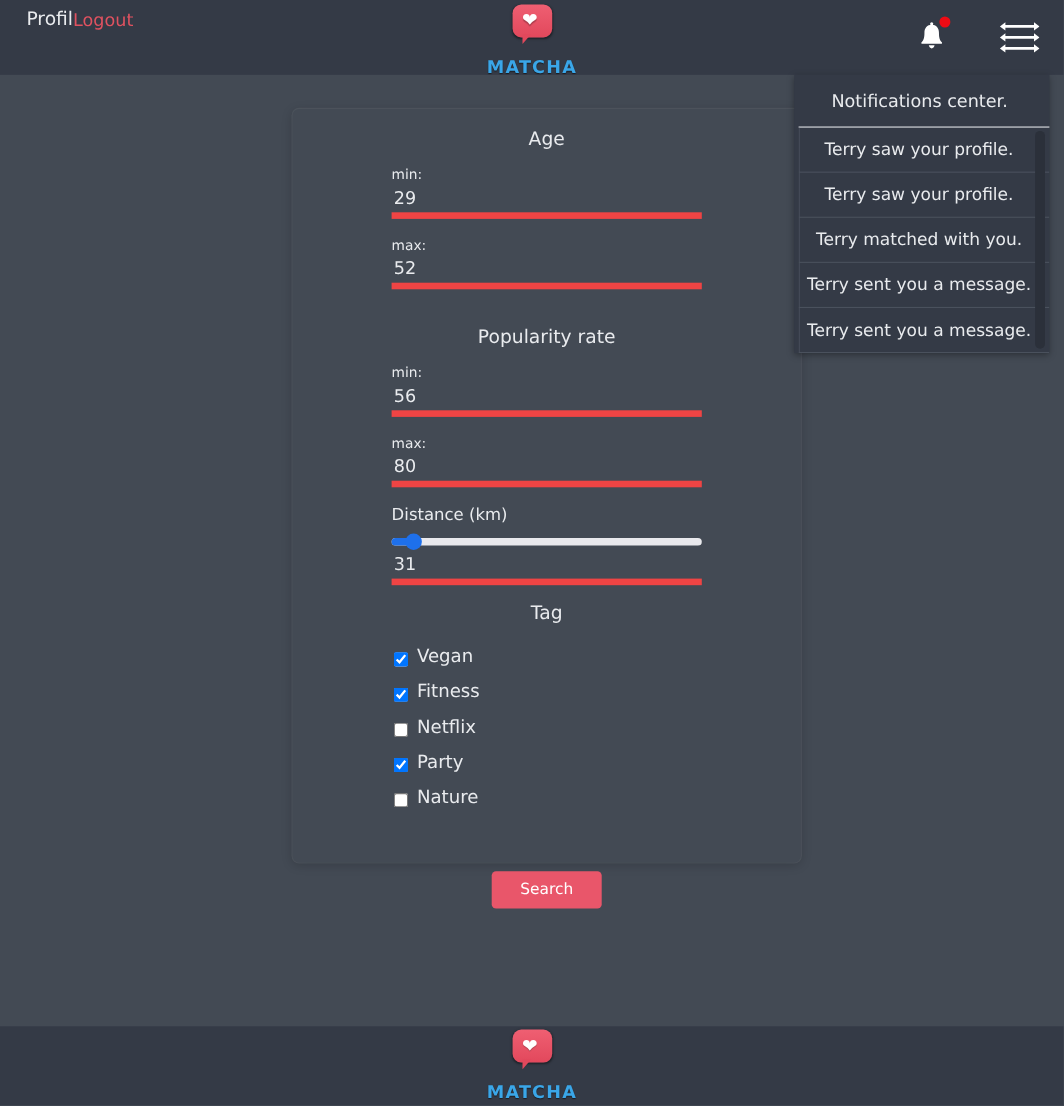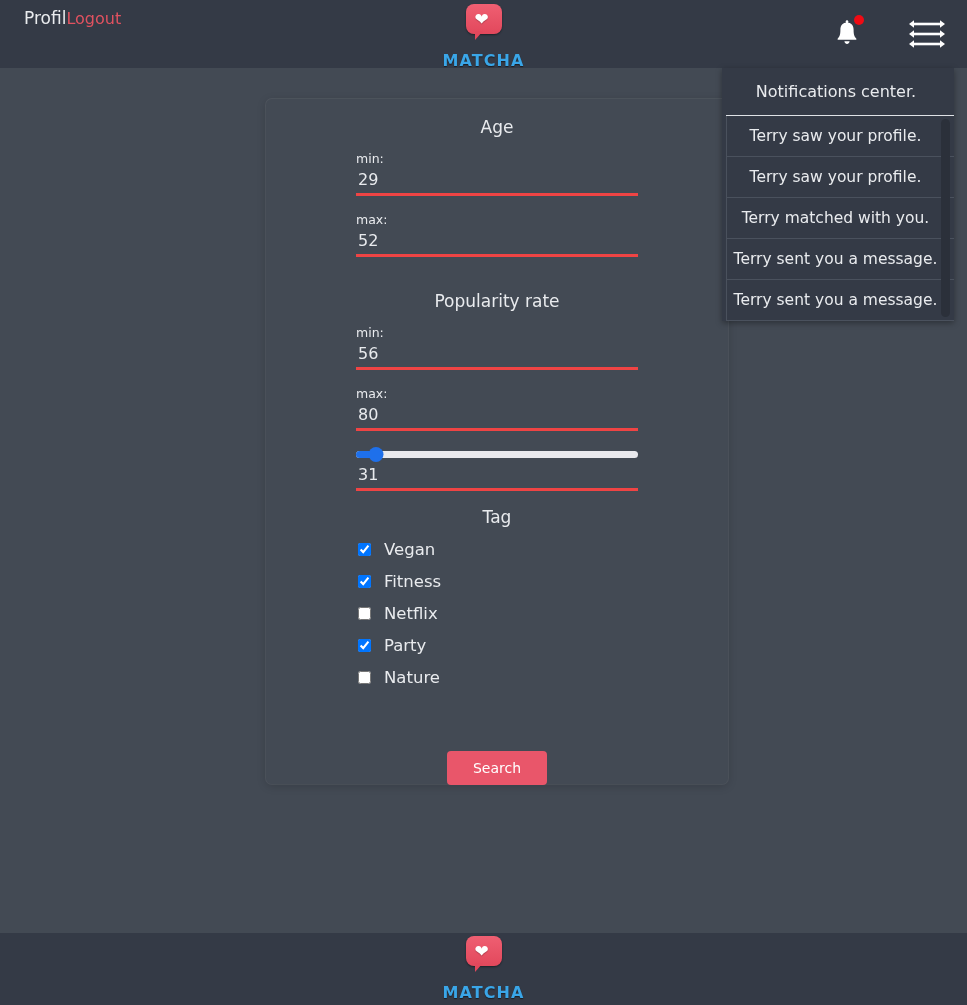--- a/index.html
+++ b/index.html
@@ -199,21 +199,21 @@
   .field-label {
     font-size: 12.5px;
     color: #e9ebee;
     margin-bottom: 4px;
   }
   .field-input {
     width: 100%;
     box-sizing: border-box;
     background: transparent;
     border: none;
-    border-bottom: 3px solid #ef4444;
+    border-bottom: 6px solid #ef4444;
     color: #e9ebee;
     font-family: inherit;
     font-size: 16px;
     padding: 0 0 4px 2px;
     outline: none;
   }
   .field-input.centered { text-align: left; }
   .slider-track-wrap {
     position: relative;
     height: 14px;
@@ -248,23 +248,23 @@
 
   .tag-title {
     text-align: center;
     font-size: 17px;
     color: #e9ebee;
     margin: 14px 0 6px 0;
   }
   .tag-list { margin-left: 2px; }
   .tag-row {
     display: flex;
-    align-items: center;
+    align-items: flex-end;
     height: 32px;
-    gap: 13px;
+    gap: 8px;
   }
   .tag-row input[type=checkbox] {
     width: 13px;
     height: 13px;
     margin: 0;
     cursor: pointer;
   }
   .tag-label {
     font-size: 16.5px;
     color: #e9ebee;
@@ -380,20 +380,21 @@
     <div class="field-label">min:</div>
     <input class="field-input" type="text" value="56" style="">
   </div>
 
   <div class="field">
     <div class="field-label">max:</div>
     <input class="field-input" type="text" value="80" style="">
   </div>
 
   <div class="field">
+    <div class="field-label" style="font-size:15px;margin-bottom:0;">Distance (km)</div>
     <div class="slider-track-wrap">
       <div class="slider-track"></div>
       <div class="slider-fill" id="slider-fill" style="width: 7%;"></div>
       <div class="slider-thumb" id="slider-thumb" style="left: 7%;"></div>
     </div>
     <input class="field-input centered" type="text" value="31" style="">
   </div>
 
   <div class="tag-title">Tag</div>
 

